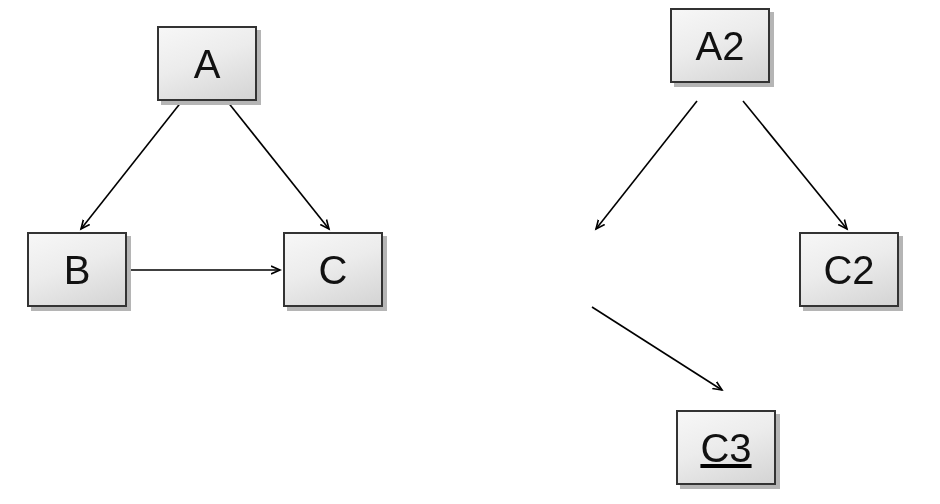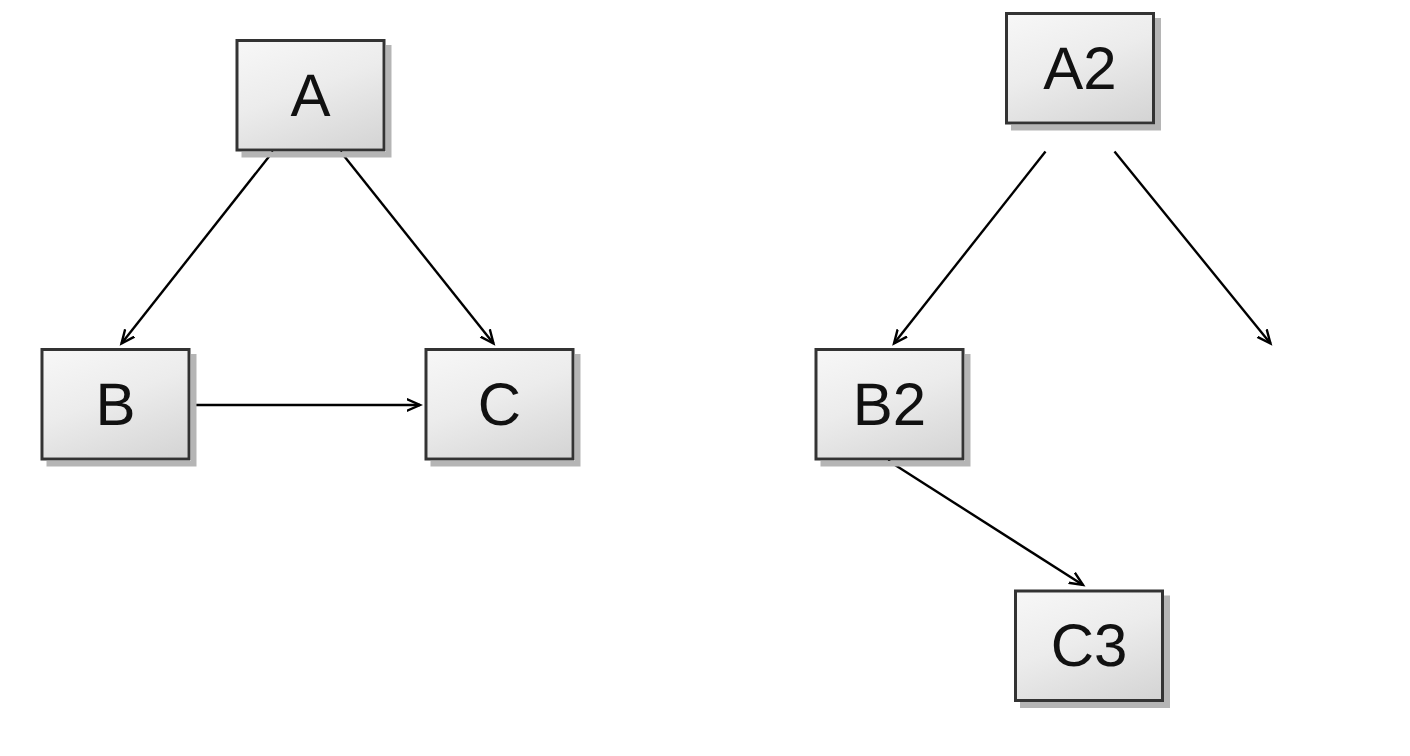--- a/index.html
+++ b/index.html
@@ -70,20 +70,20 @@
   <div class="node" style="left:27px;  top:232px;">
     <span>B</span>
   </div>
   <div class="node" style="left:283px; top:232px;">
     <span>C</span>
   </div>
 
   <div class="node" style="left:670px; top:8px;">
     <span>A2</span>
   </div>
-  <div class="node" style="left:543px; top:232px;">
-    <span>B2</span>
+  <div class="node" style="left:799px; top:232px;">
+    <span>C2</span>
   </div>
-  <div class="node" style="left:676px; top:393px;">
+  <div class="node" style="left:676px; top:410px;text-decoration:underline;">
     <span>C3</span>
   </div>
 
 </div>
 
 </body></html>

